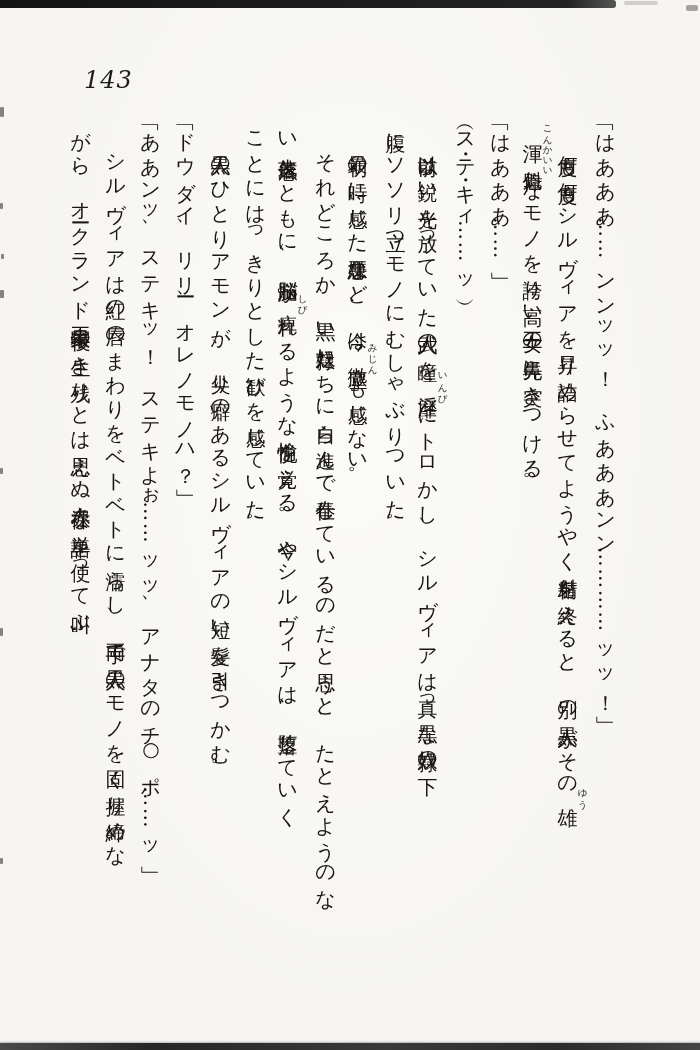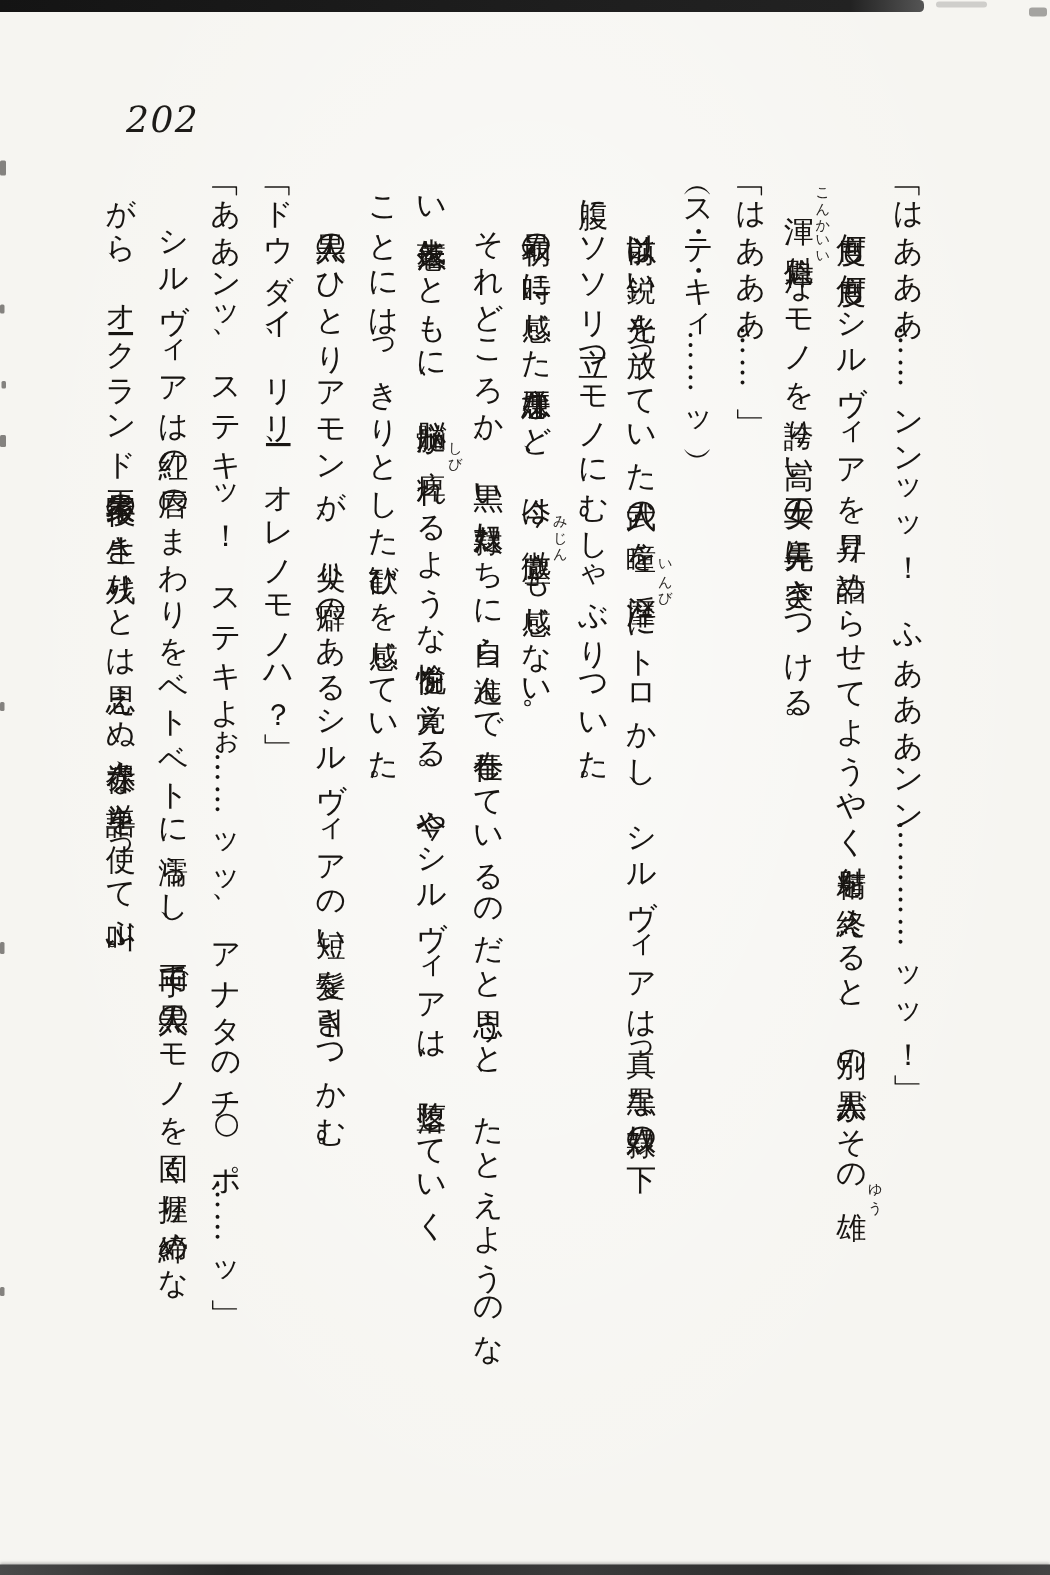--- a/index.html
+++ b/index.html
@@ -107,21 +107,21 @@
   <div class="scan-edge-bottom"></div>
 
   <div class="speck" style="left:0; top:107px; width:4px; height:10px;"></div>
   <div class="speck" style="left:0; top:203px; width:3px; height:6px;"></div>
   <div class="speck" style="left:1px; top:254px; width:3px; height:5px;"></div>
   <div class="speck" style="left:0; top:290px; width:4px; height:8px;"></div>
   <div class="speck" style="left:0; top:468px; width:3px; height:6px;"></div>
   <div class="speck" style="left:0; top:628px; width:3px; height:8px;"></div>
   <div class="speck" style="left:0; top:858px; width:3px; height:6px;"></div>
 
-  <div class="page-number">202</div>
+  <div class="page-number">143</div>
 
   <div class="text-block" style="color: rgb(24, 21, 18);">
       <div class="column">「はあああ……ンンッッ！　ふあああンン…………ッッ！」</div>
       <div class="column indent">何度も何度もシルヴィアを昇り詰めらせてようやく射精を終えると、別の黒人がその<ruby>雄<rt>ゆう</rt></ruby></div>
       <div class="column"><ruby>渾<rt>こん</rt></ruby><ruby>魁偉<rt>かいい</rt></ruby>なモノを誇り高い王女の鼻先に突きつける。</div>
       <div class="column">「はあああ……」</div>
       <div class="column">（ス・テ・キィ……ッ）</div>
       <div class="column indent">以前は鋭い光を放っていた武人の瞳を<ruby>淫靡<rt>いんび</rt></ruby>にトロかし、シルヴィアは真っ黒な奴隷の下</div>
       <div class="column">腹にソソリ立つモノにむしゃぶりついた。</div>
       <div class="column indent">最初の時に感じた嫌悪など、今は<ruby>微塵<rt>みじん</rt></ruby>も感じない。</div>

